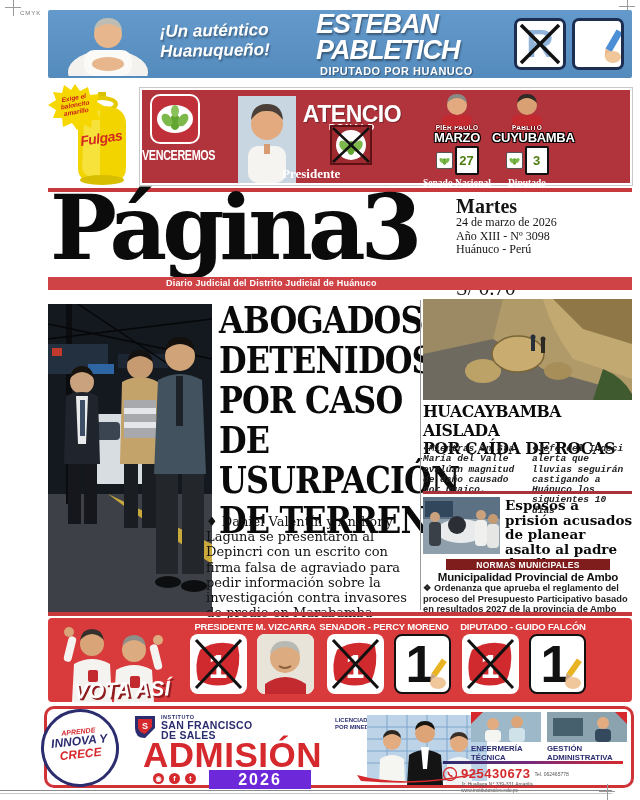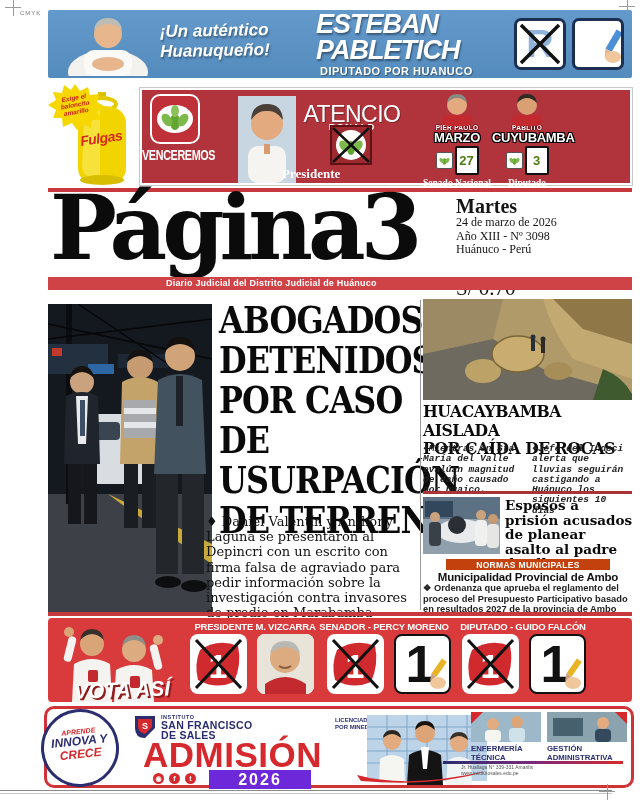--- a/index.html
+++ b/index.html
@@ -21,21 +21,21 @@
   .tb-sub{left:272px;top:55px;color:#fff;font-weight:bold;font-size:11px;letter-spacing:.5px;text-shadow:1px 1px 1px rgba(0,0,0,.4);}
   .tb-box{width:52px;height:52px;background:#fff;border:3px solid #1c2f52;border-radius:7px;box-sizing:border-box;}
   
   .fulgas-brand{font-weight:bold;font-style:italic;color:#d42a22;font-size:14px;transform:rotate(-8deg);letter-spacing:-.5px;}
   .burst-txt{font-style:italic;font-weight:bold;color:#c9201a;font-size:6.5px;line-height:1.1;transform:rotate(-10deg);text-align:center;}
   
   .party{left:140px;top:88px;width:492px;height:97px;background:#b1343c;border:2px solid #fff;outline:1px solid #c9c9c9;box-sizing:border-box;}
   .vlogo{left:8px;top:4px;width:50px;height:50px;background:#c03038;border:2px solid #fff;border-radius:10px;box-sizing:border-box;}
   .vname{left:0px;top:56px;width:96px;text-align:center;color:#fff;font-weight:900;font-size:15px;letter-spacing:-.5px;}
   .ronald-first{left:150px;top:1px;width:120px;text-align:center;color:#fff;font-weight:900;font-size:9.5px;letter-spacing:1px;margin-top:30px;}
-  .ronald-last{left:140px;top:11px;width:140px;text-align:center;color:#fff;font-weight:400;font-size:23px;letter-spacing:-.5px;
+  .ronald-last{left:140px;top:11px;width:140px;text-align:center;color:#fff;font-weight:700;font-size:23px;letter-spacing:-.5px;
                text-shadow:1px 1px 0 rgba(0,0,0,.3);}
   .pres{left:140px;top:76px;width:140px;text-align:left;color:#fff;font-weight:bold;font-size:13px;font-family:"Liberation Serif",serif;}
   .cands{left:280px;top:2px;width:210px;display:flex;}
   .cand{width:70px;text-align:center;position:relative;}
   .cand-first{color:#fff;font-weight:900;font-size:6.5px;letter-spacing:.3px;margin-top:32px;
               text-shadow:1px 0 #7a1116,-1px 0 #7a1116,0 1px #7a1116,0 -1px #7a1116;}
   .cand-last{color:#fff;font-weight:900;font-size:13px;letter-spacing:-.3px;line-height:1;
              text-shadow:1px 1px 0 #000,-1px -1px 0 #000,1px -1px 0 #000,-1px 1px 0 #000;}
   .cand-boxes{display:flex;justify-content:center;gap:2px;margin-top:2px;align-items:center;}
   .leafbox{width:15px;height:15px;background:#fff;border:1px solid #555;border-radius:2px;display:flex;align-items:center;justify-content:center;}
@@ -60,21 +60,21 @@
   .vrule{left:420px;top:300px;width:1px;height:310px;background:#9a9a9a;}
   .h2wrap{left:423px;top:402px;width:210px;}
   .h2wrap .sx{transform:scaleX(.92);font-family:"DejaVu Serif",serif;font-weight:bold;font-size:17px;line-height:18.5px;
               letter-spacing:-.5px;color:#0a0a0a;}
   .twocol{left:423px;top:444px;width:210px;display:flex;gap:8px;}
   .twocol div{width:101px;font-family:Liberation Mono, monospace;font-style:italic;font-weight:bold;
               font-size:9.5px;line-height:10.3px;color:#222;}
   .minirule{left:423px;top:491px;width:209px;height:3px;background:#a93338;}
   .story3-head{left:505px;top:498px;width:128px;font-family:"DejaVu Serif",serif;font-weight:bold;
                font-size:13.5px;line-height:14.5px;color:#0a0a0a;}
-  .normasbar{left:446px;top:559px;width:164px;height:11px;background:#c2410c;display:flex;align-items:center;justify-content:center;}
+  .normasbar{left:446px;top:559px;width:164px;height:11px;background:#7f1d1d;display:flex;align-items:center;justify-content:center;}
   .normasbar span{color:#fff;font-weight:900;font-size:8.5px;letter-spacing:.3px;}
   .muni-sub{left:423px;top:571px;width:210px;text-align:center;font-weight:900;font-size:11.5px;letter-spacing:-.2px;}
   .muni-body{left:423px;top:583px;width:212px;font-weight:bold;font-size:9.3px;line-height:10.6px;color:#222;}
   
   .vota{left:48px;top:618px;width:584px;height:84px;background:#d93a3c;border-radius:4px;}
   .vota-label{position:absolute;top:3px;color:#fff;font-weight:900;font-size:9.5px;letter-spacing:-.2px;text-align:center;width:140px;}
   .vbox{position:absolute;top:16px;width:57px;height:60px;background:#fff;border-radius:8px;overflow:hidden;}
   .vbox.blk{border:2px solid #111;box-sizing:border-box;}
   .votatext{left:26px;top:60px;color:#fff;font-style:italic;font-weight:900;font-size:21px;letter-spacing:0px;
             text-shadow:2px 2px 0 #8f1d20;transform:rotate(-2deg);}
@@ -509,20 +509,28 @@
         <rect x="6" y="6" width="30" height="18" fill="#46606e"></rect>
       <circle cx="56" cy="11" r="6" fill="#e3ac80"></circle>
         <rect x="48" y="17" width="16" height="13" rx="4" fill="#34495e"></rect>
       <polygon points="80,0 68,0 80,12" fill="#d5292d"></polygon>
     </svg>
     <div class="abs prog pre" style="left:500px;top:36px;">GESTIÓN
 ADMINISTRATIVA</div>
 
     <div class="abs" style="left:396px;top:52px;width:180px;">
       <div class="phoneline"></div>
+      <div style="display:flex;align-items:center;gap:4px;margin-top:2px;">
+        <svg width="14" height="14" viewBox="0 0 14 14">
+          <circle cx="7" cy="7" r="6.5" fill="none" stroke="#d5292d" stroke-width="1.3"></circle>
+          <path d="M4.5 4 Q4 7 6.5 9 Q8.5 10.5 10 9.5 L8.8 8 Q8 8.5 7 7.5 Q6 6.5 6.2 5.5Z" fill="#d5292d"></path>
+        </svg>
+        <span class="phone-num">925430673</span>
+        <span class="tiny">Tel. 062465778</span>
+      </div>
       <div class="tiny" style="margin-left:18px;">Jr. Huallaga N° 339-331 Amarilis</div>
       <div class="tiny" style="margin-left:18px;">www.institutosales.edu.pe</div>
     </div>
   </div>
 
   <div class="abs botline" style="top:790px;"></div>
   <div class="cropv" style="left:607px;top:784px;"></div>
   <div class="croph" style="left:599px;top:791px;"></div>
 
 </div>

